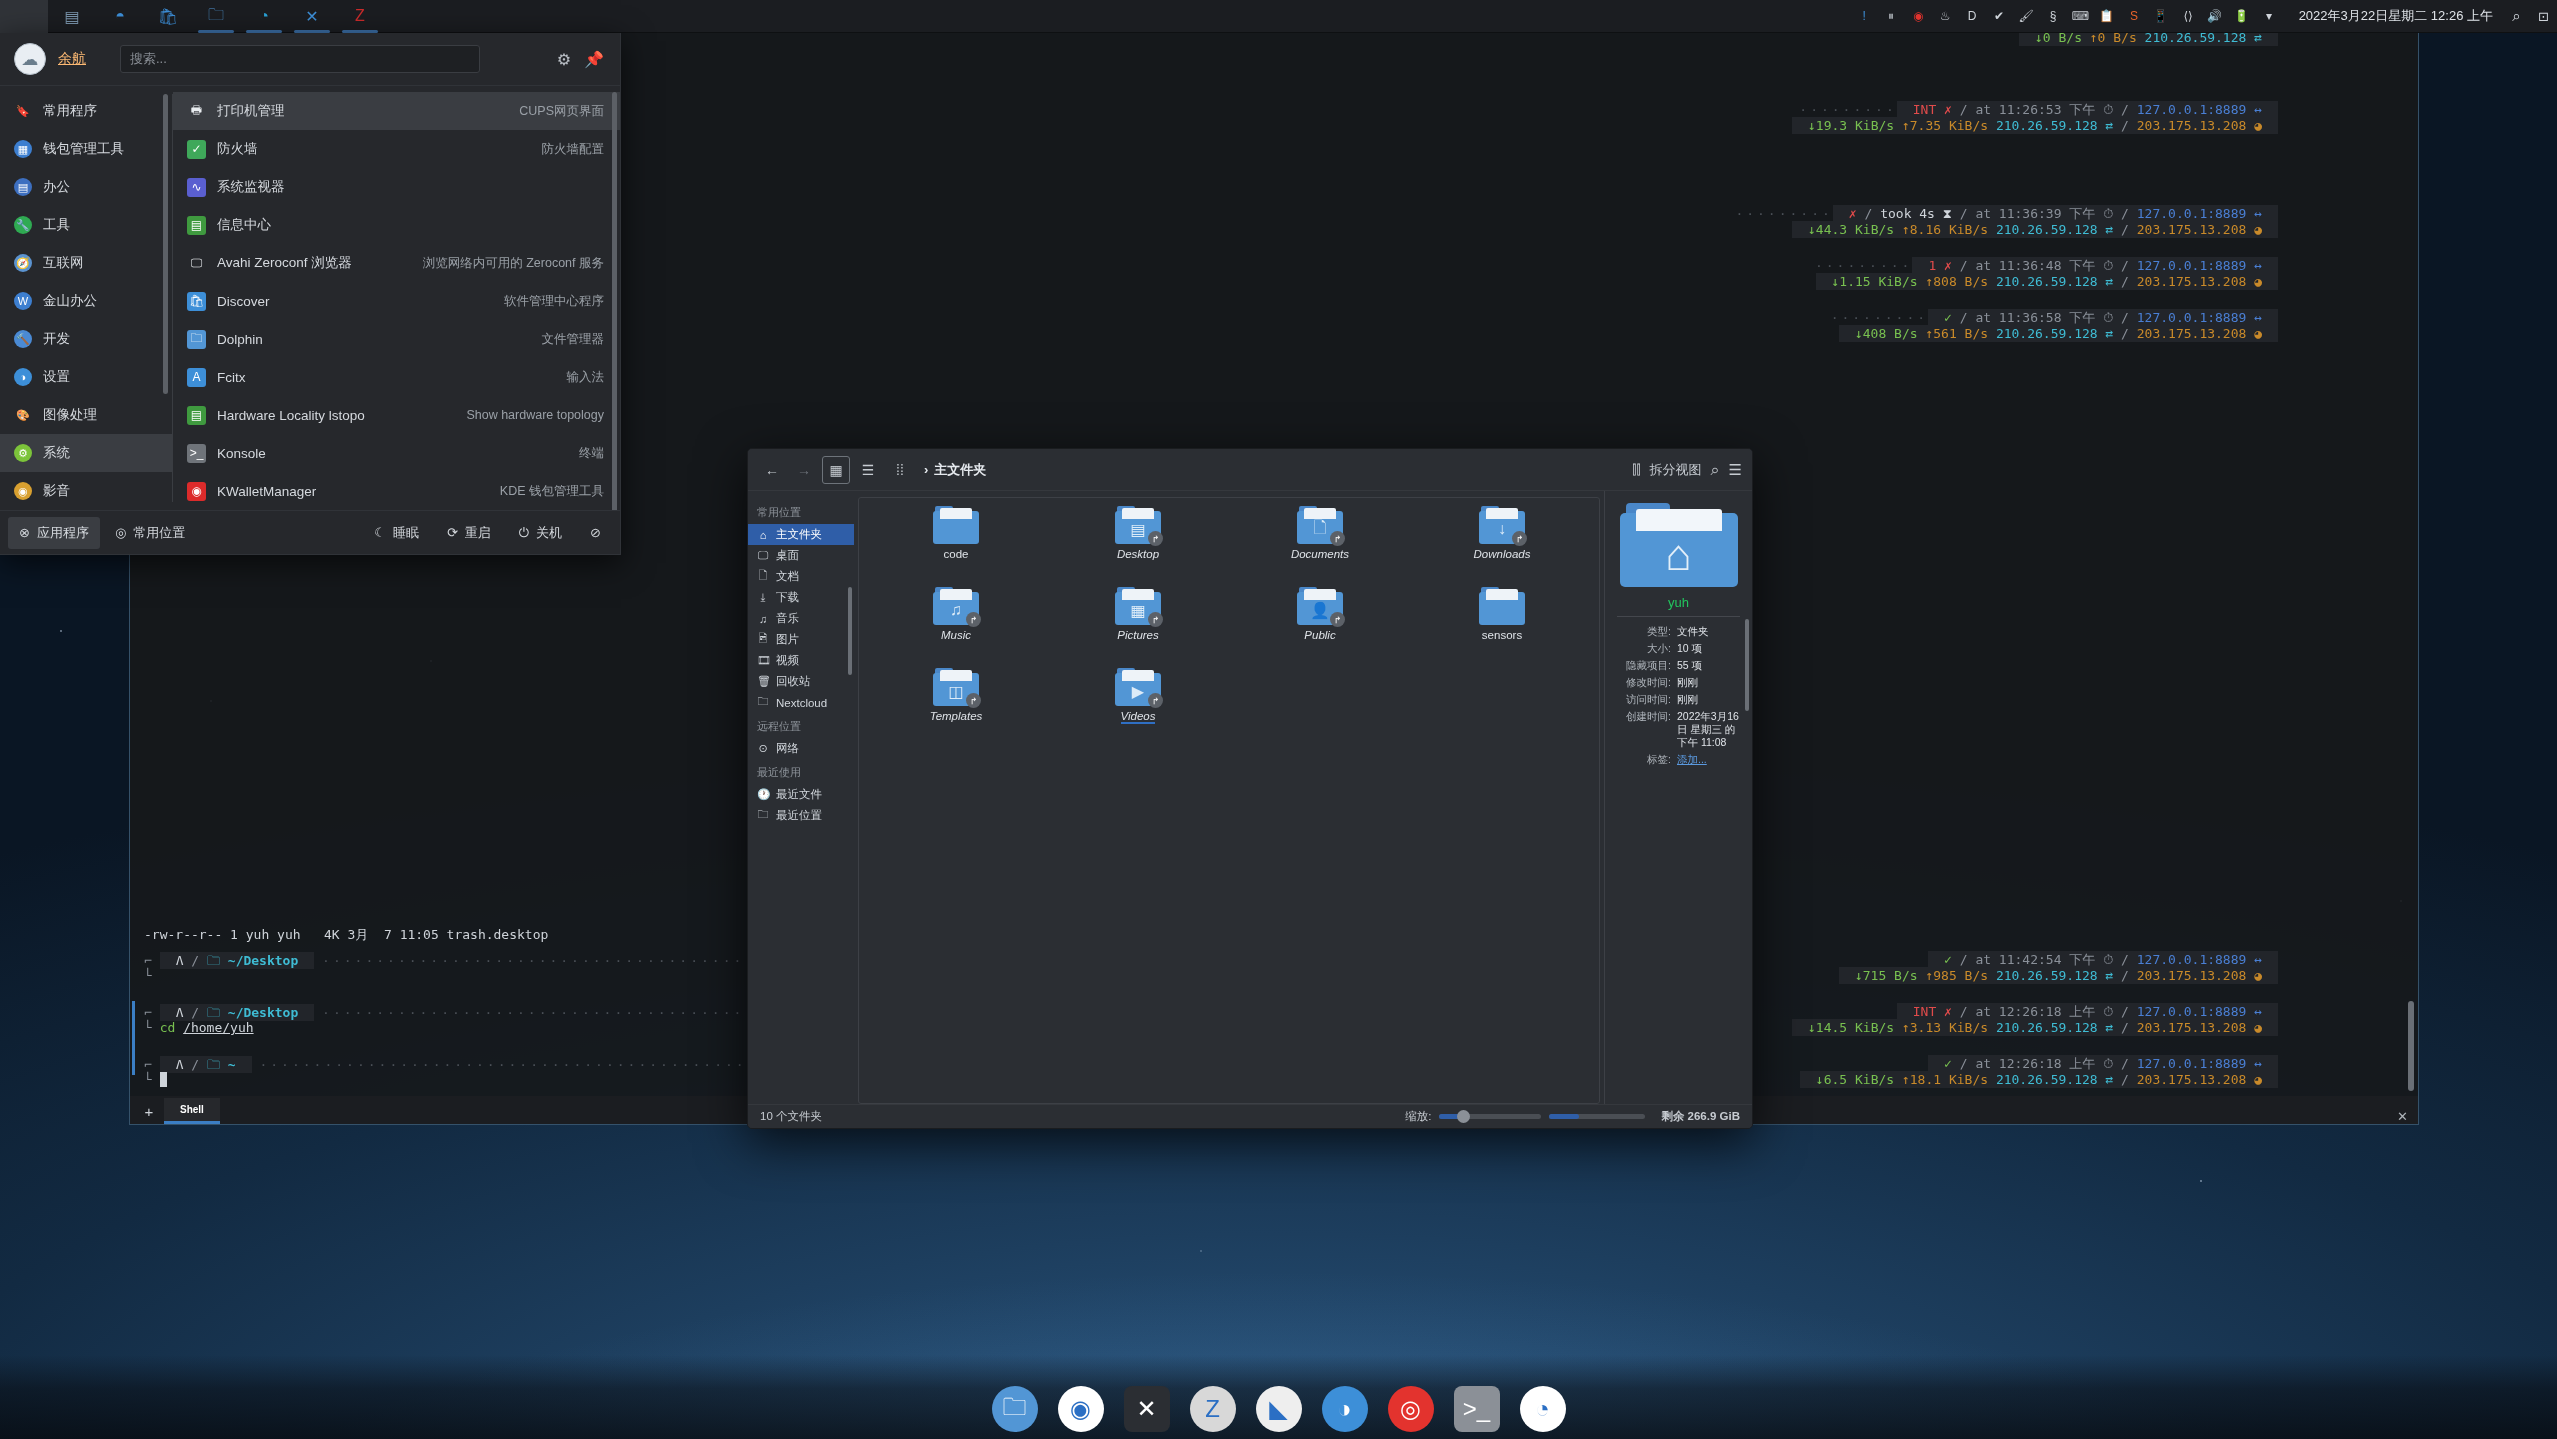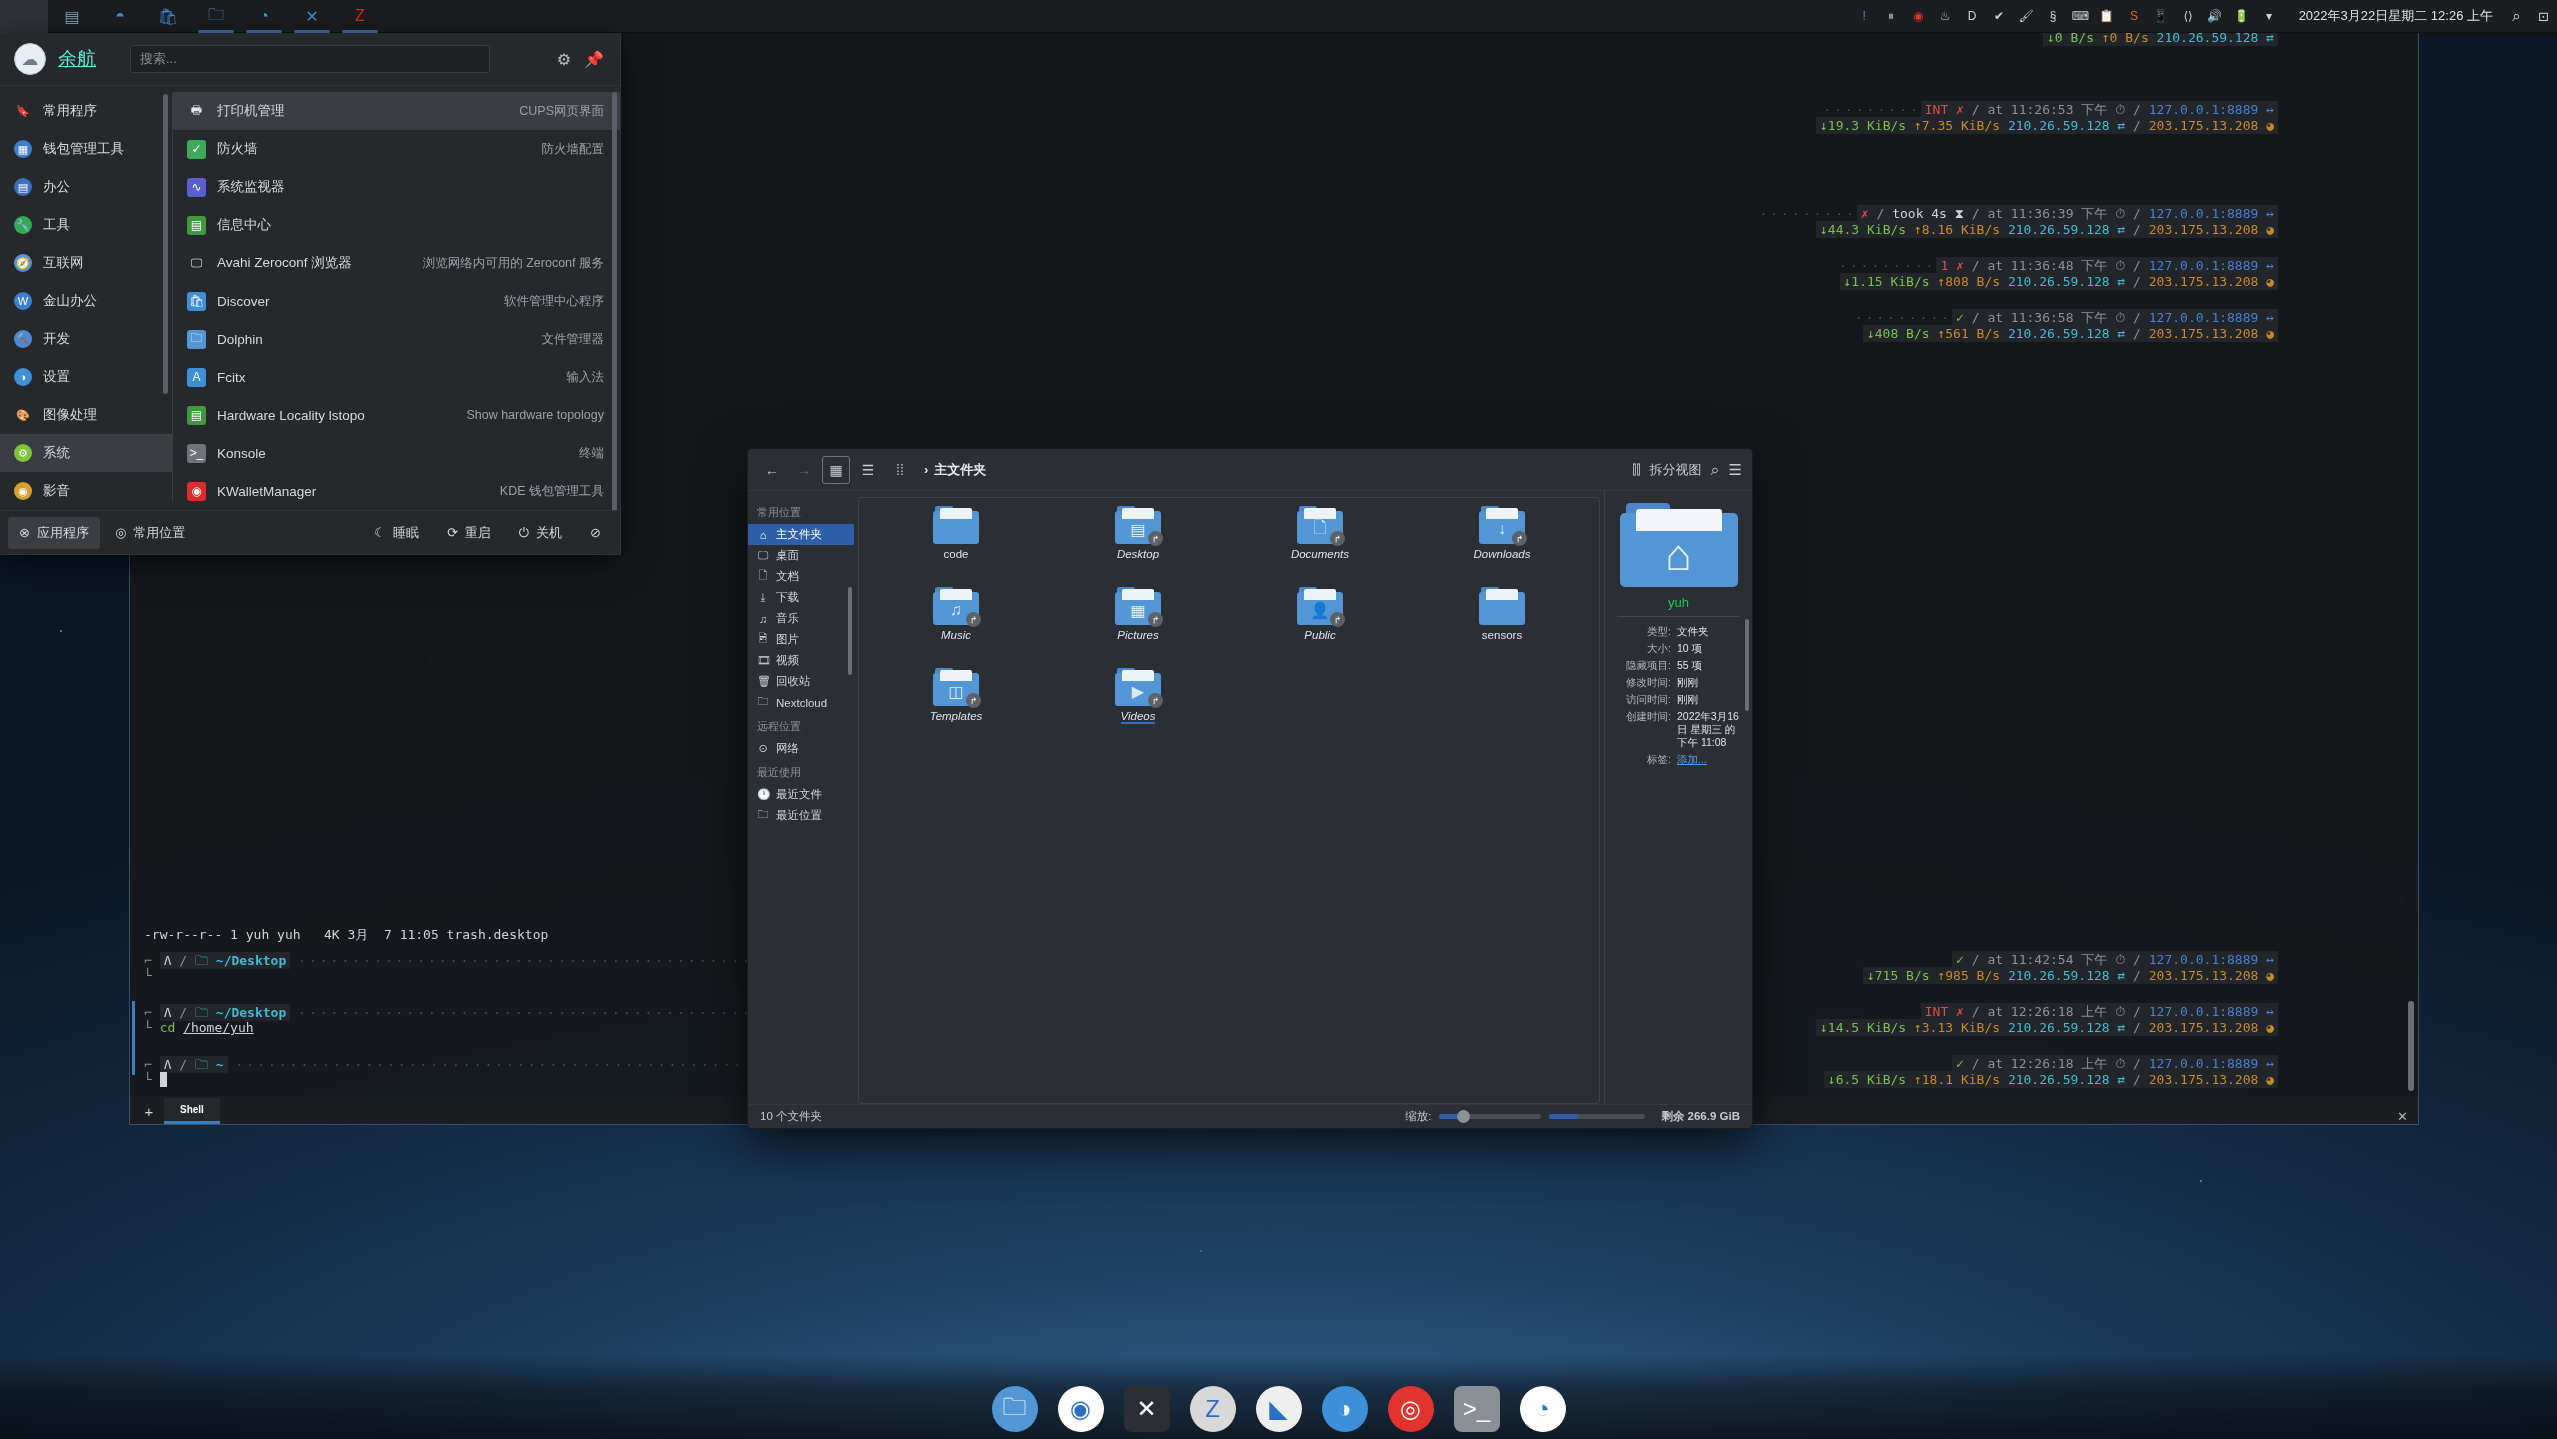--- a/index.html
+++ b/index.html
@@ -43,21 +43,21 @@
     display:flex; flex-direction:column;
     border:1px solid #303338; border-left:none; border-top:none;
   }
   #l-header{ height:53px; display:flex; align-items:center; gap:12px; padding:0 14px; border-bottom:1px solid #303338;}
   #avatar{
     width:32px;height:32px;border-radius:50%;
     background:#e9eef3; border:1px solid #b7c2cc;
     display:flex;align-items:center;justify-content:center;
     font-size:17px; color:#6a7d8c; flex:none;
   }
-  #username{ color:#5eead4; font-size:19px;text-decoration:underline; }
+  #username{ color:#fdba74; font-size:14px;text-decoration:underline; }
   #searchbox{
     margin-left:22px; width:360px;height:28px;background:#1e2023;border:1px solid #3a3d42;
     border-radius:3px; color:#8a8f96;font-size:13px; padding:0 9px; line-height:26px;
   }
   .hdr-btn{ width:24px;height:24px; color:#b9bec5; display:flex;align-items:center;justify-content:center; }
   #l-body{ flex:1; display:flex; min-height:0;}
   #cats{ width:172px; background:#26282c; padding-top:6px; position:relative; overflow:hidden;}
   .cat{ height:38px;display:flex;align-items:center;gap:11px;padding:0 14px;color:#d5d9de;font-size:13.5px; }
   .cat.sel{ background:#3a3d42; }
   .cat .ci{ width:18px;height:18px;border-radius:50%;display:flex;align-items:center;justify-content:center;font-size:11px;color:#fff;flex:none;}
@@ -77,21 +77,21 @@
   
   #yakuake{
     position:absolute; left:129px; top:0px; width:2290px; height:1125px;
     background:rgba(22,24,27,.90);
     z-index:20;
     border:1px solid rgba(80,130,170,.55);
     display:flex; flex-direction:column;
   }
   #term-scroll{ flex:1; position:relative; overflow:hidden; padding:8px 0 0 0;}
   .tline{ position:absolute; font-family:"DejaVu Sans Mono","Liberation Mono",monospace; font-size:13px; white-space:pre;}
-  .seg{ background:#22252a; padding:1px 4px; }
+  .seg{ background:#22252a; padding:1px 16px; }
   .c-gray{color:#8a9099;} .c-blue{color:#4a7fd4;} .c-cyan{color:#3fbcd4;} .c-org{color:#c98a2a;}
   .c-grn{color:#78c050;} .c-red{color:#e04b4b;} .c-wht{color:#cfd4da;}
   .dots{ color:#4a4f56; letter-spacing:3px;}
   #tabbar{ height:28px; background:#1b1d21; display:flex; align-items:flex-end; padding-left:4px; }
   .ttab{ height:26px; padding:0 16px; color:#cfd4da; font-size:10px; display:flex; align-items:center; }
   .ttab.act{ background:#26282c; border-bottom:3px solid #3b7ec4; color:#fff; font-weight:bold;}
   .tplus{ width:30px;height:26px;display:flex;align-items:center;justify-content:center;color:#cfd4da;font-size:15px;}
   #tabclose{ margin-left:auto; color:#b0b5bb; font-size:13px; padding-right:10px; display:flex;align-items:center;}
 
   

